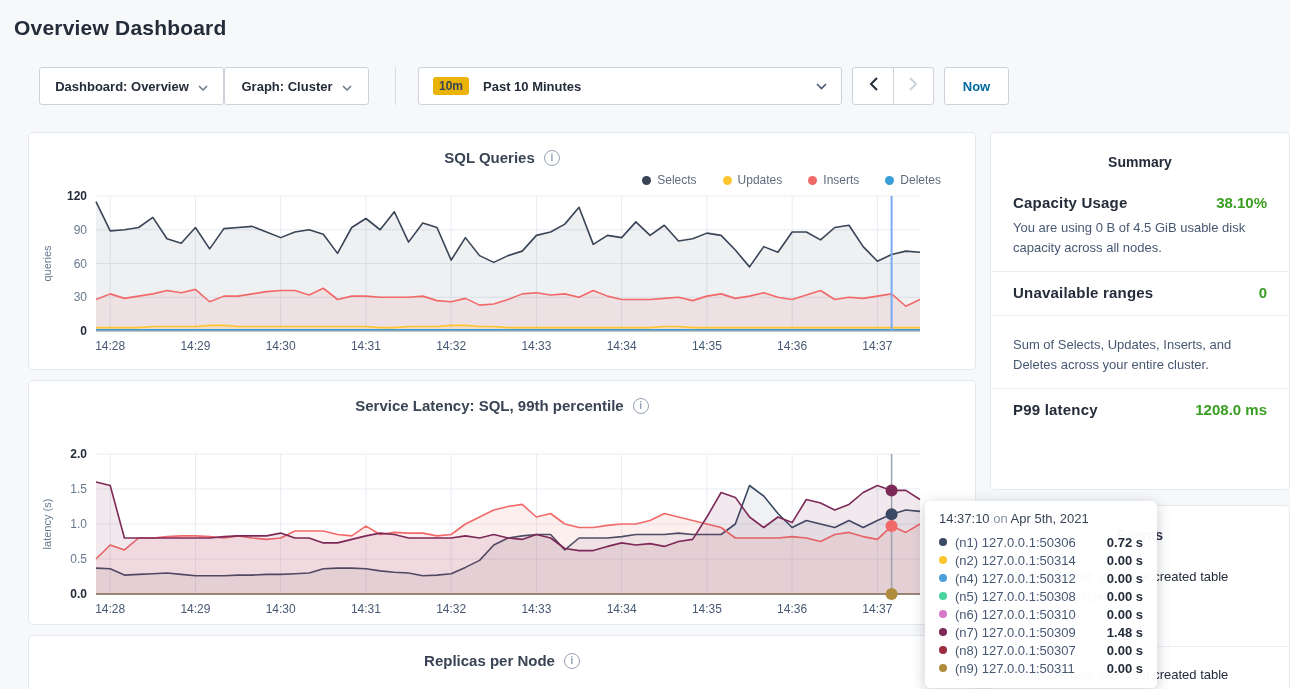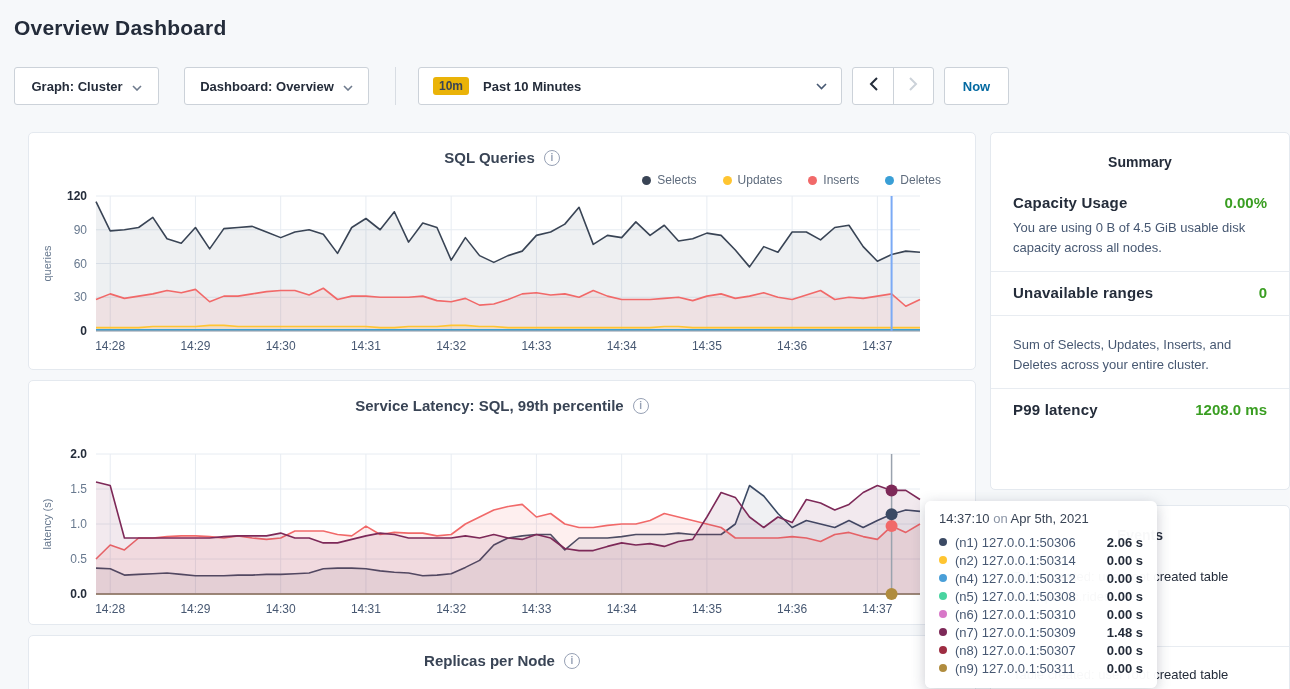--- a/index.html
+++ b/index.html
@@ -78,28 +78,28 @@
   .tt-dot { width:8px; height:8px; border-radius:50%; flex:none; margin-right:8px; }
   .tt-val { margin-left:auto; font-weight:700; color:#242c3a; }
 </style>
 </head>
 <body>
 
 <div class="page-pad">
   <h1 class="page-title">Overview Dashboard</h1>
 
   <div class="controls">
-    <div class="btn dd-graph">
-      <span>Graph: Cluster</span>
+    <div class="btn dd-dash">
+      <span>Dashboard: Overview</span>
       <span><svg width="10" height="6" viewBox="0 0 10 6">
             <path d="M1 1l4 4 4-4" stroke="#6f7b8d" fill="none" stroke-width="1.6"></path>
           </svg></span>
     </div>
-    <div class="btn dd-dash">
-      <span>Dashboard: Overview</span>
+    <div class="btn dd-graph">
+      <span>Graph: Cluster</span>
       <span><svg width="10" height="6" viewBox="0 0 10 6">
             <path d="M1 1l4 4 4-4" stroke="#6f7b8d" fill="none" stroke-width="1.6"></path>
           </svg></span>
     </div>
     <div class="vdivider"></div>
     <div class="btn timepicker">
       <span class="time-badge">10m</span>
       <span class="time-label">Past 10 Minutes</span>
       <span class="tp-chev">
           <svg width="11" height="7" viewBox="0 0 11 7">
@@ -257,21 +257,21 @@
 
     </div>
 
     <div class="side-col">
       <div class="panel summary-card">
         <div class="side-title">Summary</div>
         <div id="summary-rows">
             <div class="sum-sec">
               <div class="sum-row">
                 <span class="sum-label">Capacity Usage</span>
-                <span class="sum-value" style="color: rgb(58, 158, 34);">0.00%</span>
+                <span class="sum-value" style="color: rgb(58, 158, 34);">38.10%</span>
               </div>
               <div class="sum-desc">You are using 0 B of 4.5 GiB usable disk capacity across all nodes.</div>
             </div>
             <div class="sum-sec">
               <div class="sum-row">
                 <span class="sum-label">Unavailable ranges</span>
                 <span class="sum-value" style="color: rgb(58, 158, 34);">0</span>
               </div>
             </div>
             <div class="sum-sec">
@@ -298,21 +298,21 @@
 </div>
 
 <div class="tooltip">
   <div class="tt-title">
     <span>14:37:10</span> <span class="tt-on">on</span> <span>Apr 5th, 2021</span>
   </div>
   <div id="tt-rows">
       <div class="tt-row">
         <span class="tt-dot" style="background: rgb(59, 74, 100);"></span>
         <span>(n1) 127.0.0.1:50306</span>
-        <span class="tt-val">2.06 s</span>
+        <span class="tt-val">0.72 s</span>
       </div>
       <div class="tt-row">
         <span class="tt-dot" style="background: rgb(255, 197, 49);"></span>
         <span>(n2) 127.0.0.1:50314</span>
         <span class="tt-val">0.00 s</span>
       </div>
       <div class="tt-row">
         <span class="tt-dot" style="background: rgb(74, 159, 216);"></span>
         <span>(n4) 127.0.0.1:50312</span>
         <span class="tt-val">0.00 s</span>

